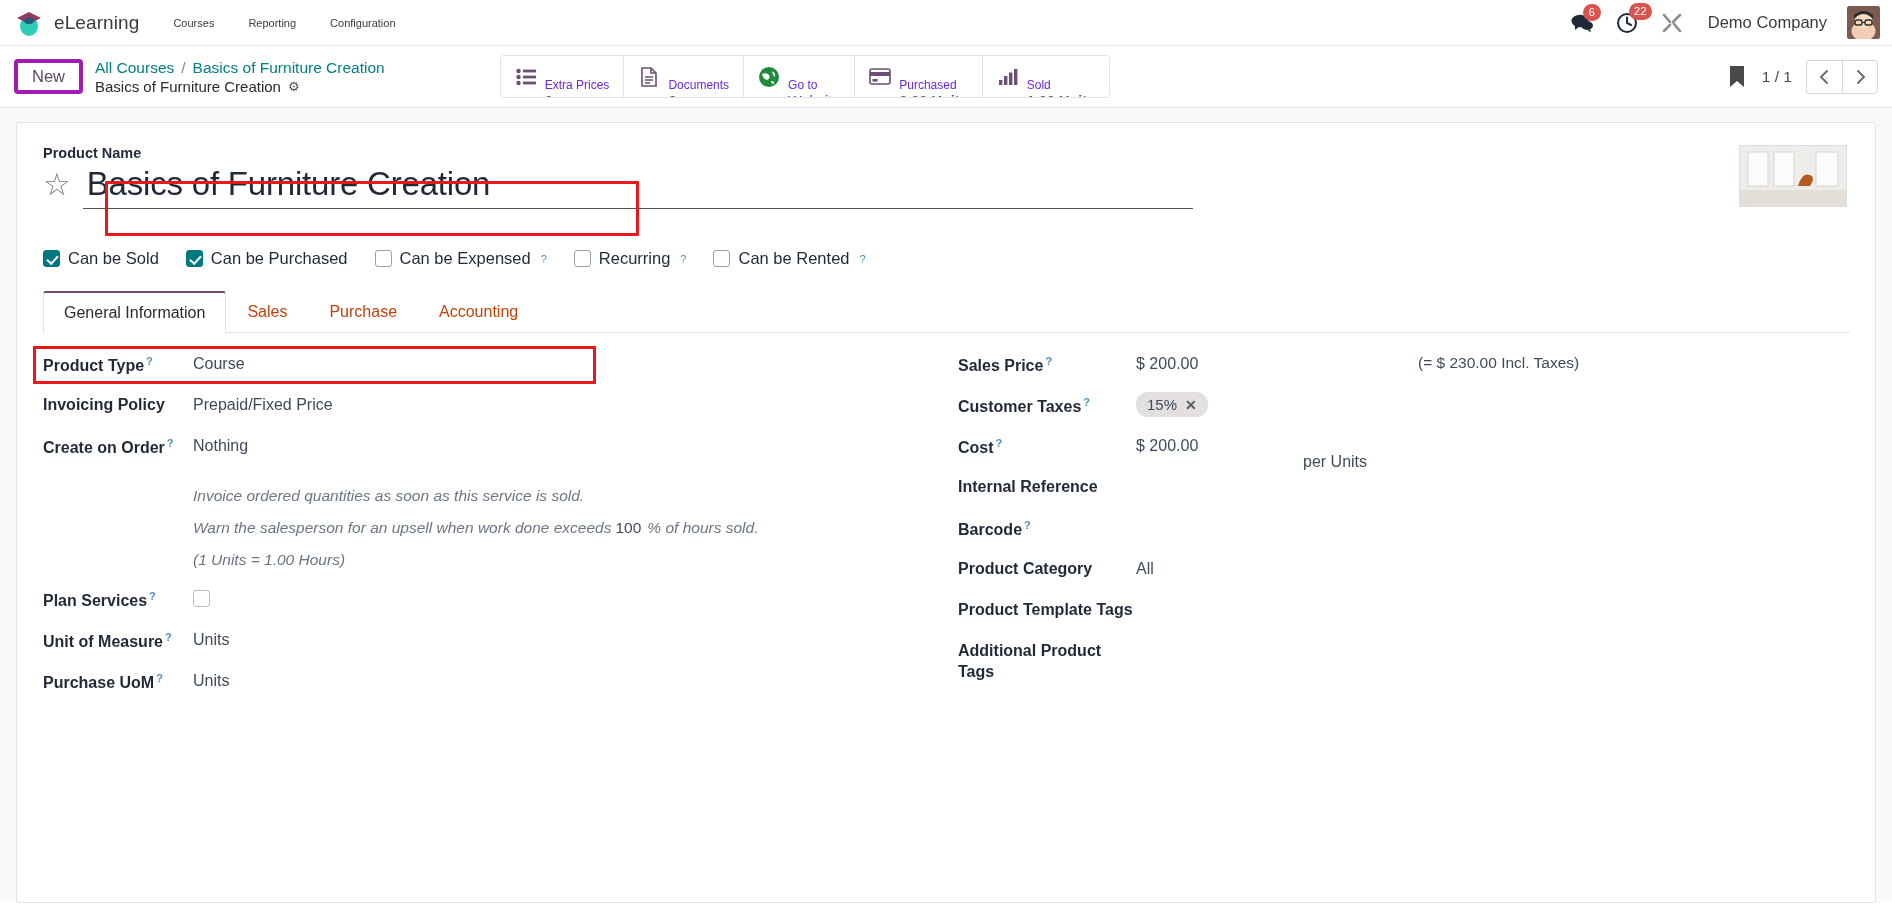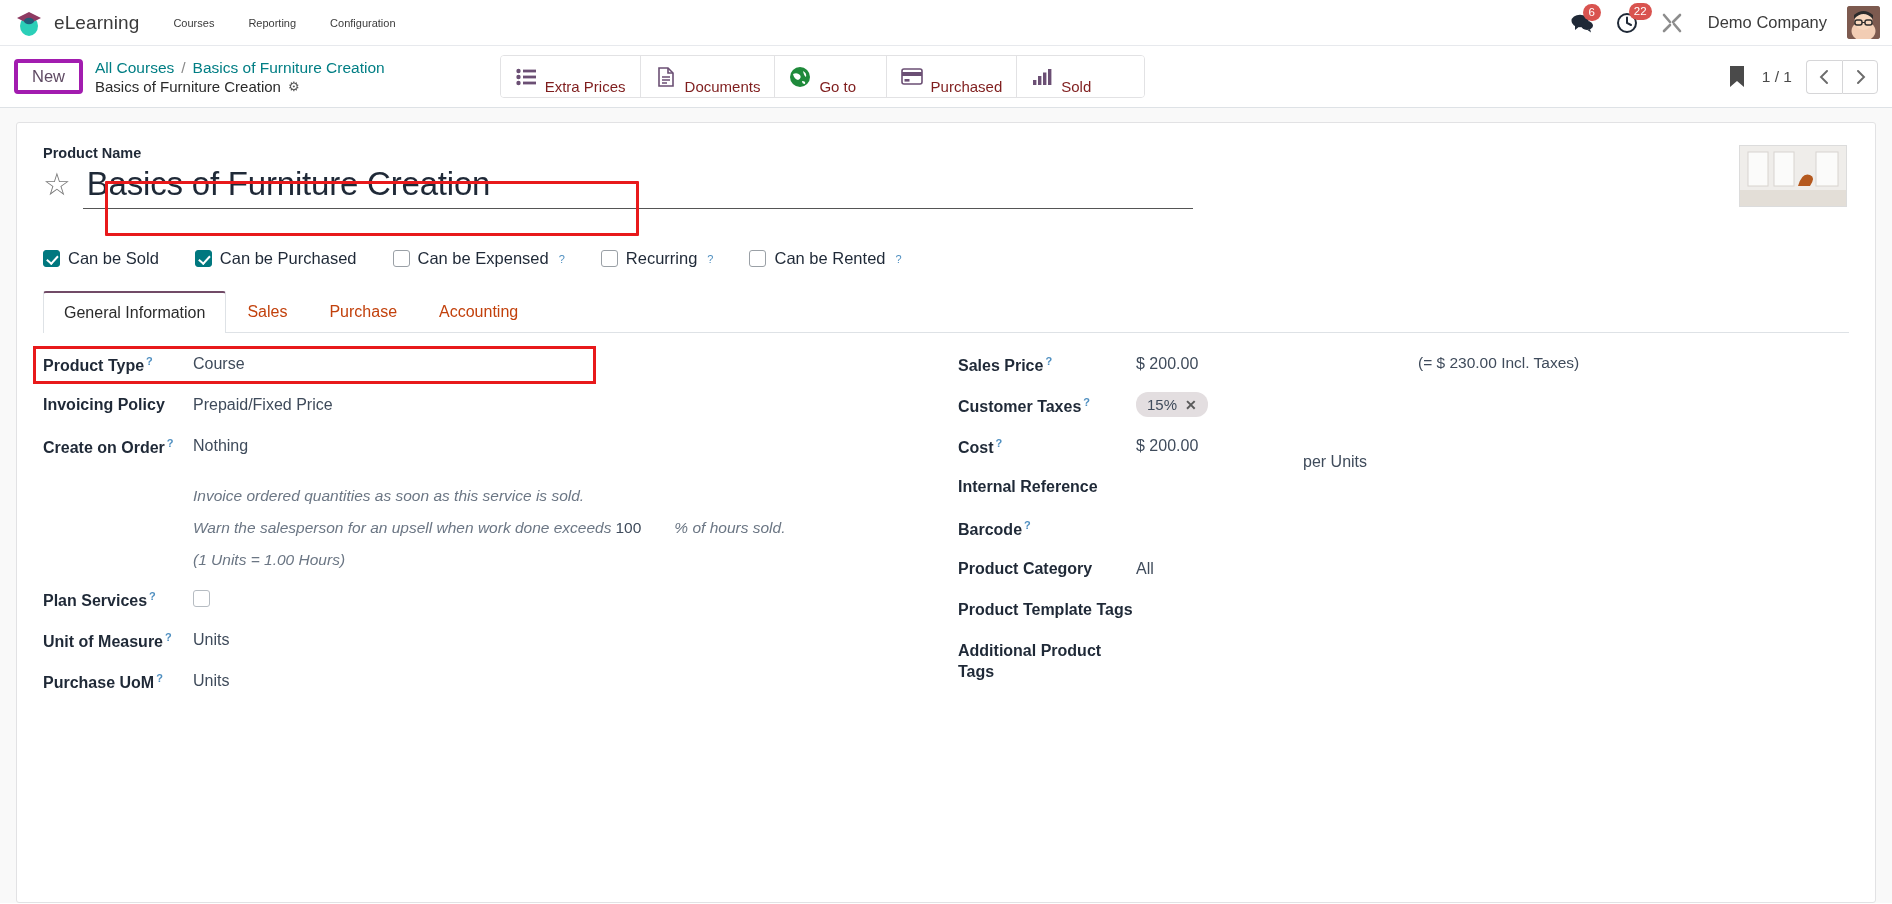--- a/index.html
+++ b/index.html
@@ -67,21 +67,21 @@
     margin-left: 115px; overflow: hidden; height: 43px;
   }
   .stat-btn {
     display: flex; align-items: center; gap: 8px;
     padding: 3px 14px; border-right: 1px solid #e2e2e4;
     cursor: pointer; background: #fff; min-width: 0;
   }
   .stat-btn:last-child { border-right: none; }
   .stat-ico { width: 22px; height: 22px; flex: 0 0 auto; display: flex; align-items: center; justify-content: center; }
   .stat-txt { display: flex; flex-direction: column; line-height: 1.15; }
-  .stat-label { font-size: 15px; color: #7f1d1d; white-space: nowrap; margin-top: 36px; }
+  .stat-label { font-size: 12px; color: #6d28d9; white-space: nowrap; margin-top: 36px; }
   .stat-value { font-size: 14.5px; color: #6b4f74; font-weight: 600; white-space: nowrap; }
   .stat-label-2 { font-size: 14.5px; color: #6d28d9; white-space: nowrap; }
 
   .cp-right { margin-left: auto; display: flex; align-items: center; gap: 14px; }
   .pager-count { font-size: 15.5px; color: #4a4a4a; }
   .pager-btn {
     width: 36px; height: 34px; border: 1px solid #d6d6d8; background: #fff;
     display: flex; align-items: center; justify-content: center;
     cursor: pointer; color: #6b6b6b;
   }
@@ -113,21 +113,21 @@
     border: 3px solid #e8191b; pointer-events: none; border-radius: 1px;
   }
 
   .product-img {
     position: absolute; right: 28px; top: 22px;
     width: 108px; height: 62px; border: 1px solid #dcdcdc;
     background: #f1efed; overflow: hidden;
   }
 
   
-  .check-row { display: flex; align-items: center; gap: 36px; margin-top: 44px; }
+  .check-row { display: flex; align-items: center; gap: 27px; margin-top: 44px; }
   .chk-item { display: flex; align-items: center; gap: 8px; cursor: pointer; }
   .chk {
     width: 17px; height: 17px; border: 1px solid #9aa0a6; border-radius: 3px;
     background: #fff; position: relative; flex: 0 0 auto;
   }
   .chk.on { background: #00787f; border-color: #00787f; }
   .chk.on::after {
     content: ""; position: absolute; left: 5px; top: 1.5px;
     width: 4.5px; height: 9px; border: solid #fff; border-width: 0 2px 2px 0;
     transform: rotate(42deg);
@@ -159,21 +159,21 @@
   }
   .flabel.wide { width: 178px; flex: 0 0 178px; }
   .fval { font-size: 16px; color: #3f4b5b; padding-top: 3px; line-height: 1.3; }
   .hl-ptype {
     position: absolute; left: -10px; top: -5px; width: 563px; height: 38px;
     border: 3px solid #e8191b; pointer-events: none;
   }
   .helper { font-size: 15.5px; color: #6b7684; font-style: italic; line-height: 1.3; }
   .helper-row { display: flex; align-items: baseline; gap: 0; padding-left: 150px; margin-top: 12px; }
   .upsell-num { font-style: normal; color: #3f4b5b; margin: 0 6px 0 4px; font-size: 15.5px; }
-  .upsell-tail { font-style: italic; color: #6b7684; font-size: 15.5px; margin-left: 27px; }
+  .upsell-tail { font-style: italic; color: #6b7684; font-size: 15.5px; margin-left: 0; }
 
   .tax-chip {
     display: inline-flex; align-items: center; gap: 8px;
     background: #e3dee0; border-radius: 12px; padding: 4px 11px;
     font-size: 15px; color: #3f4b5b;
   }
   .tax-x { font-size: 14px; color: #5a5a5a; cursor: pointer; font-weight: 600; }
   .incl-tax { position: absolute; left: 460px; top: 3px; font-size: 15.5px; color: #3f4b5b; white-space: nowrap; }
   .per-units { position: absolute; left: 345px; top: 20px; font-size: 16px; color: #3f4b5b; }
   .small-chk {

